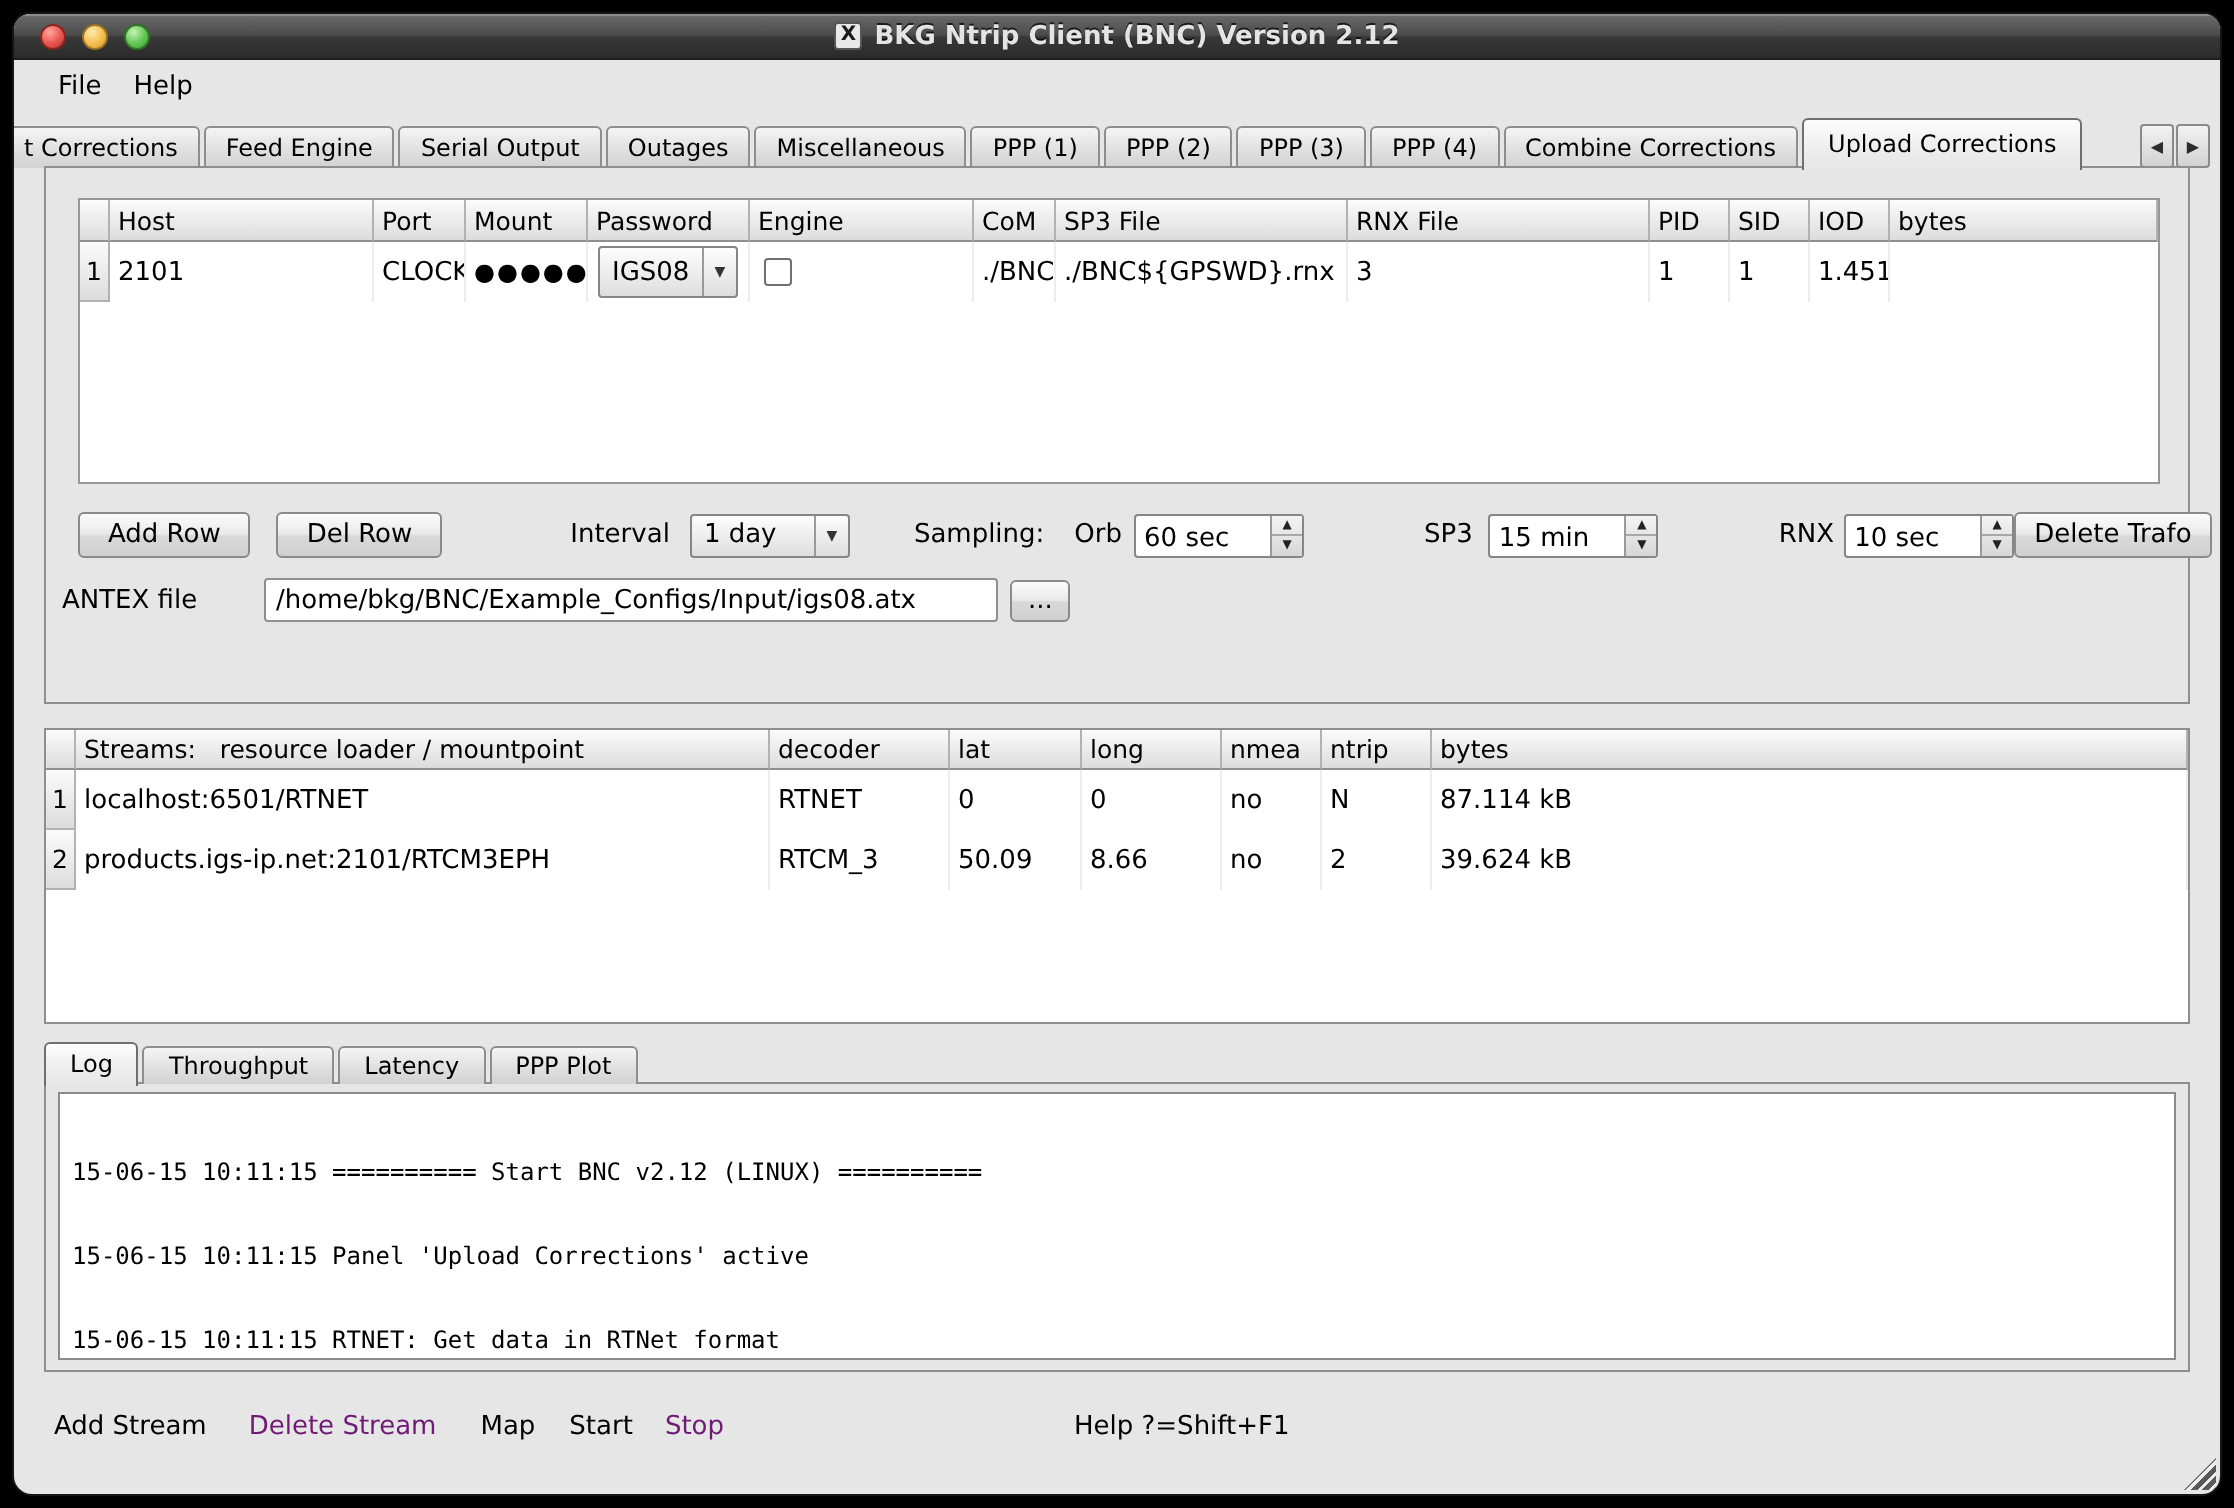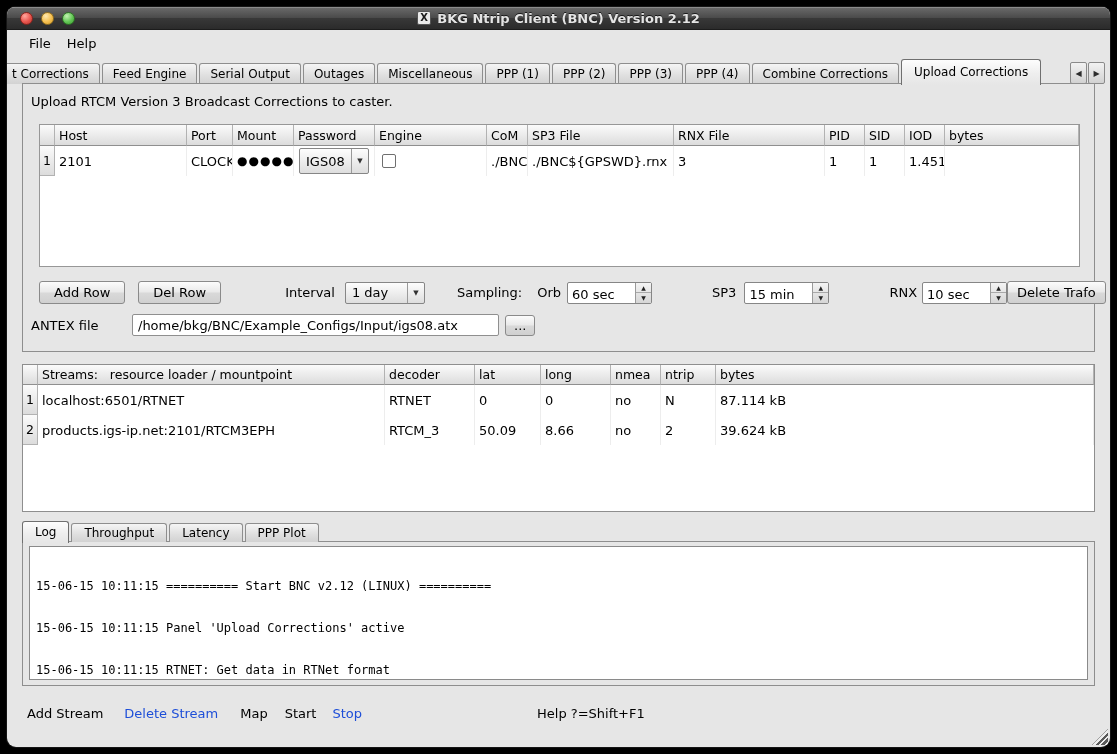--- a/index.html
+++ b/index.html
@@ -145,21 +145,21 @@
   .log-pane { top:534px; height:145px; }
   .log-area {
     position:absolute; inset:4px 6px 5px 6px; border:1px solid #8a8a8a; background:#fff;
     padding:4px 6px; overflow:hidden;
     font-family:"DejaVu Sans Mono","Liberation Mono",monospace;
     font-size:12px; line-height:14px; white-space:pre;
   }
   
   .bottom-bar { position:absolute; top:692px; left:0; right:0; height:28px; display:flex; align-items:center; font-size:13px; }
   .bb { white-space:nowrap; flex-shrink:0; }
-  .bb.disabled { color:#1d4ed8; }
+  .bb.disabled { color:#701a75; }
   .bb-add{margin-left:20px;} .bb-del{margin-left:21px;} .bb-map{margin-left:22px;}
   .bb-start{margin-left:17px;} .bb-stop{margin-left:16px;} .bb-help{margin-left:175px;}
   
   .resize-grip {
     position:absolute; right:2px; bottom:2px; width:16px; height:16px;
     background:repeating-linear-gradient(135deg,#ededed 0 1.5px,#5a5a5a 1.5px 4px);
     clip-path:polygon(100% 0,100% 100%,0 100%);
   }
 </style>
 </head>
@@ -200,21 +200,20 @@
       <div class="scroll-btn">
           <span>◀</span>
         </div>
       <div class="scroll-btn">
           <span>▶</span>
         </div>
     </div>
   </div>
 
   <div class="pane upload-pane">
-    <div class="desc">Upload RTCM Version 3 Broadcast Corrections to caster.</div>
 
     <div class="utable">
 
       <div class="hcell"></div>
       <div class="hcell">Host</div>
       <div class="hcell">Port</div>
       <div class="hcell">Mount</div>
       <div class="hcell">Password</div>
       <div class="hcell">Engine</div>
       <div class="hcell">CoM</div>

